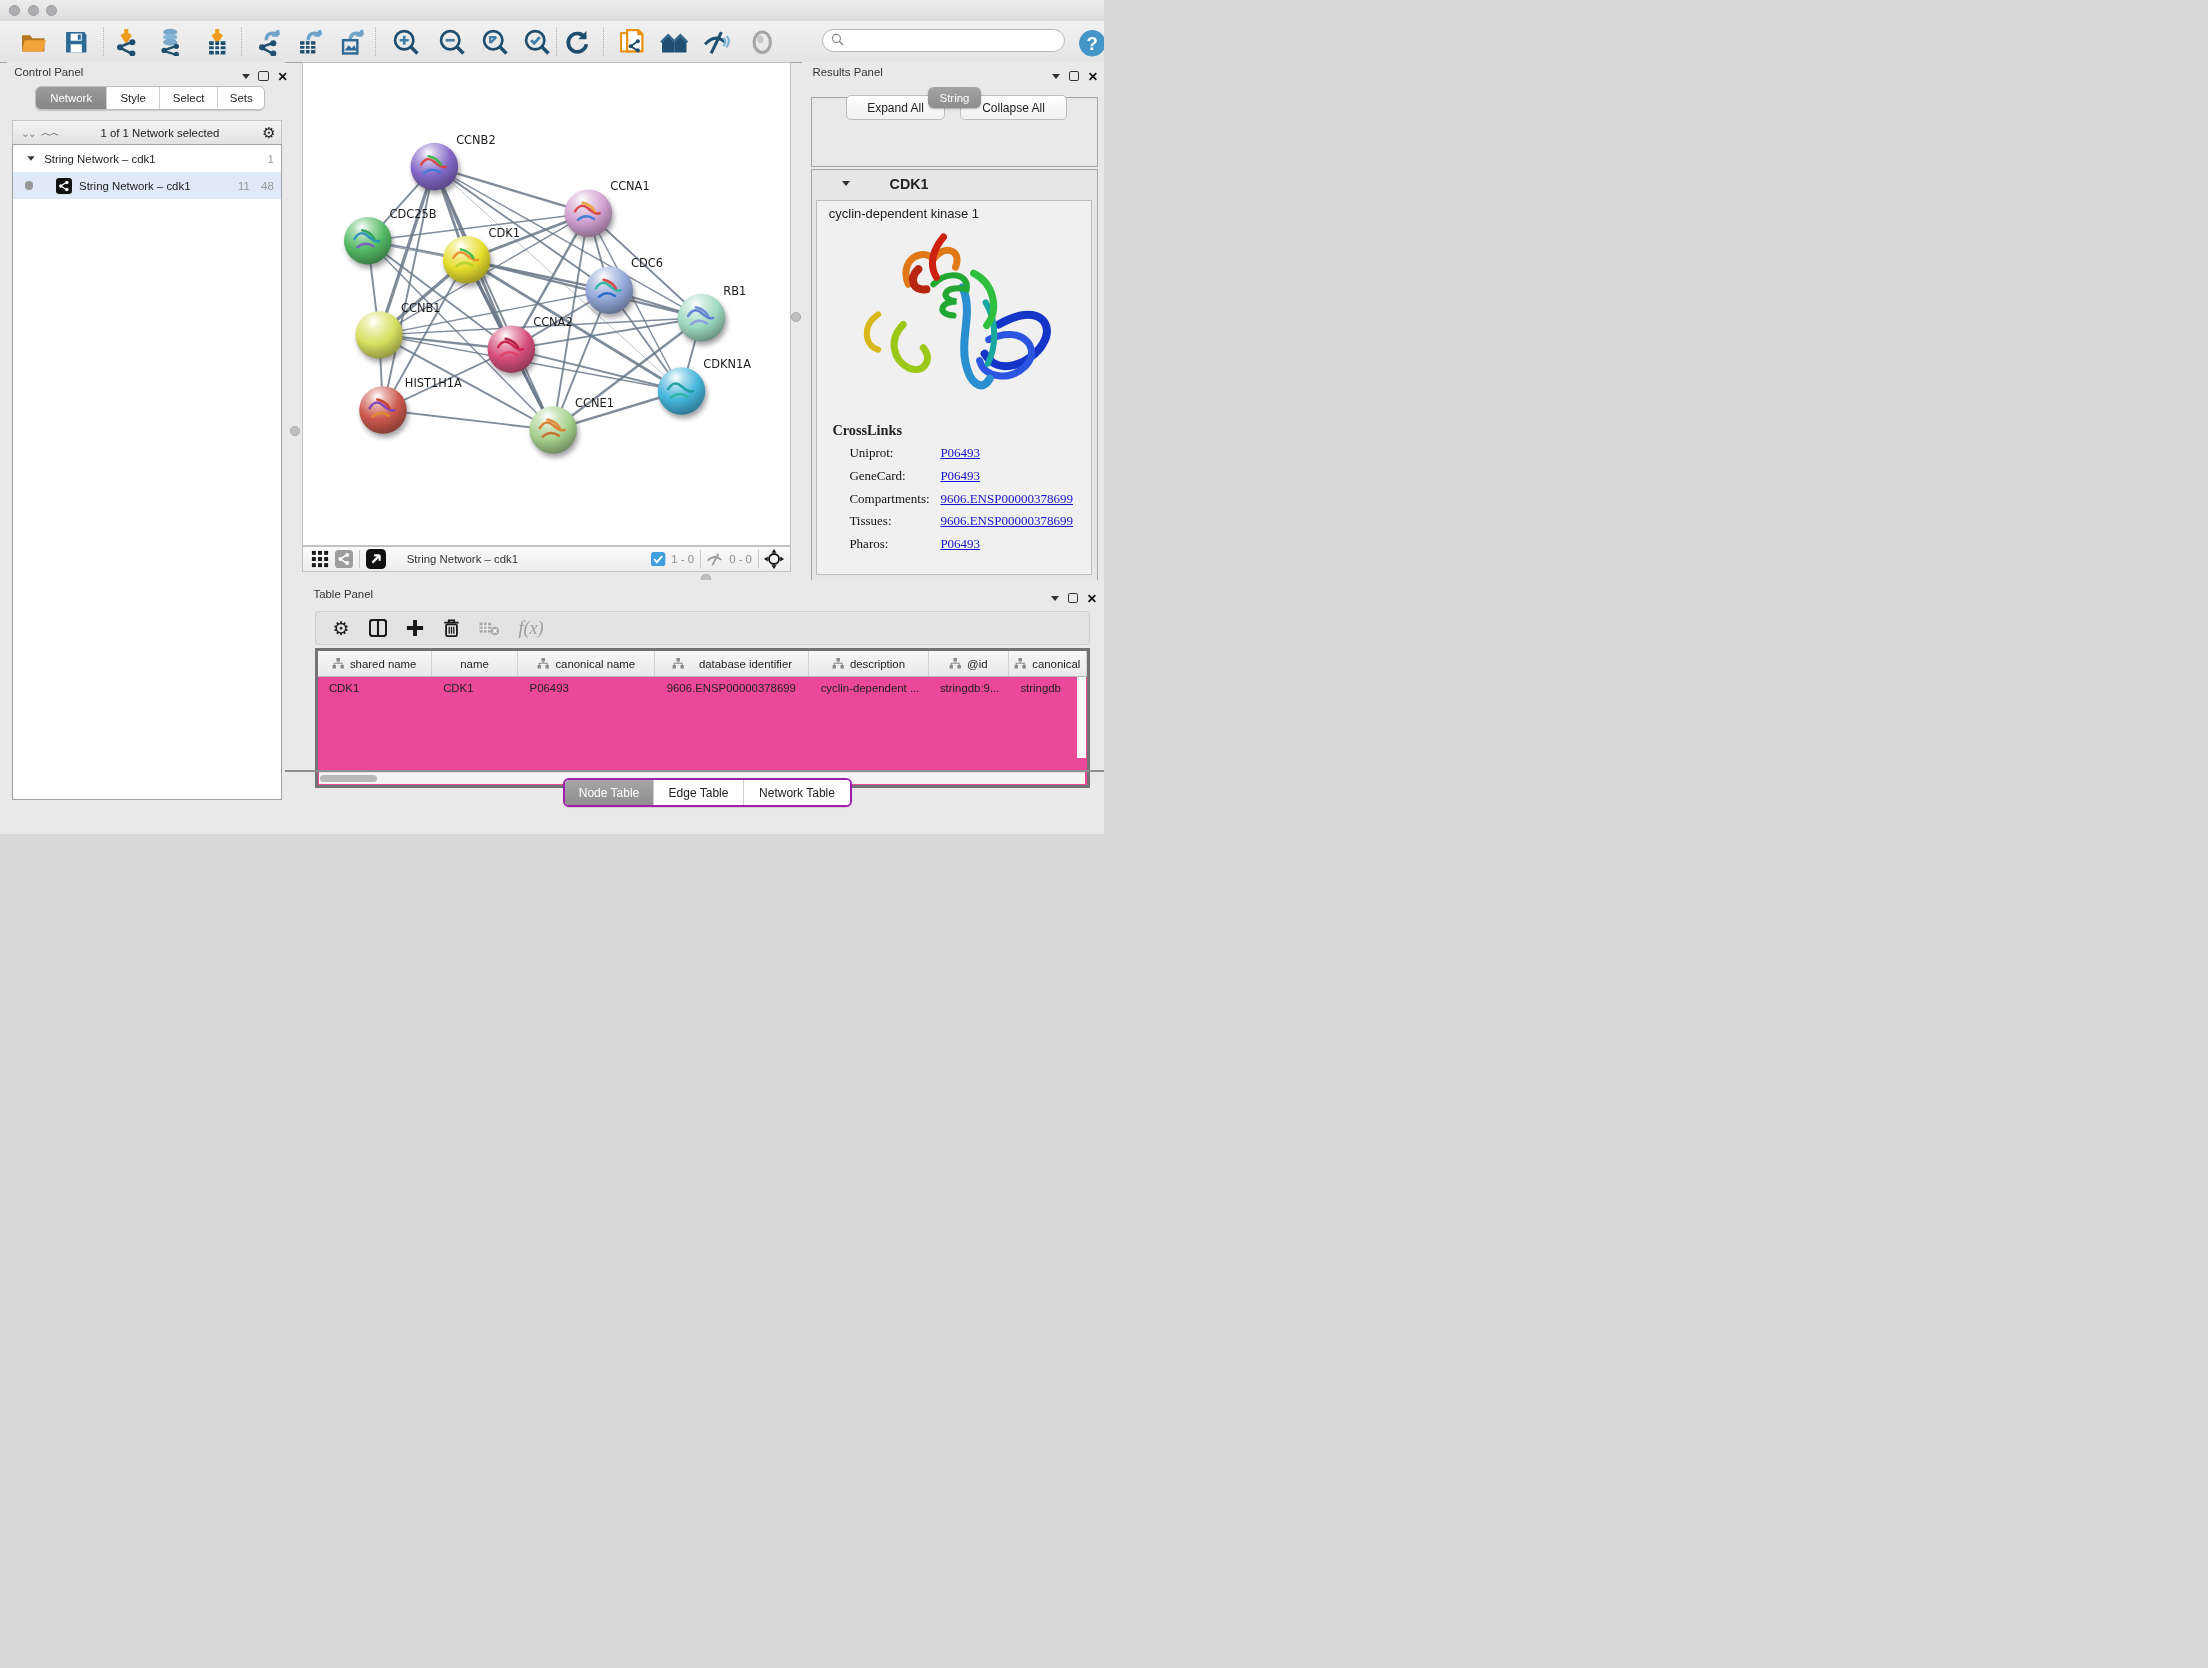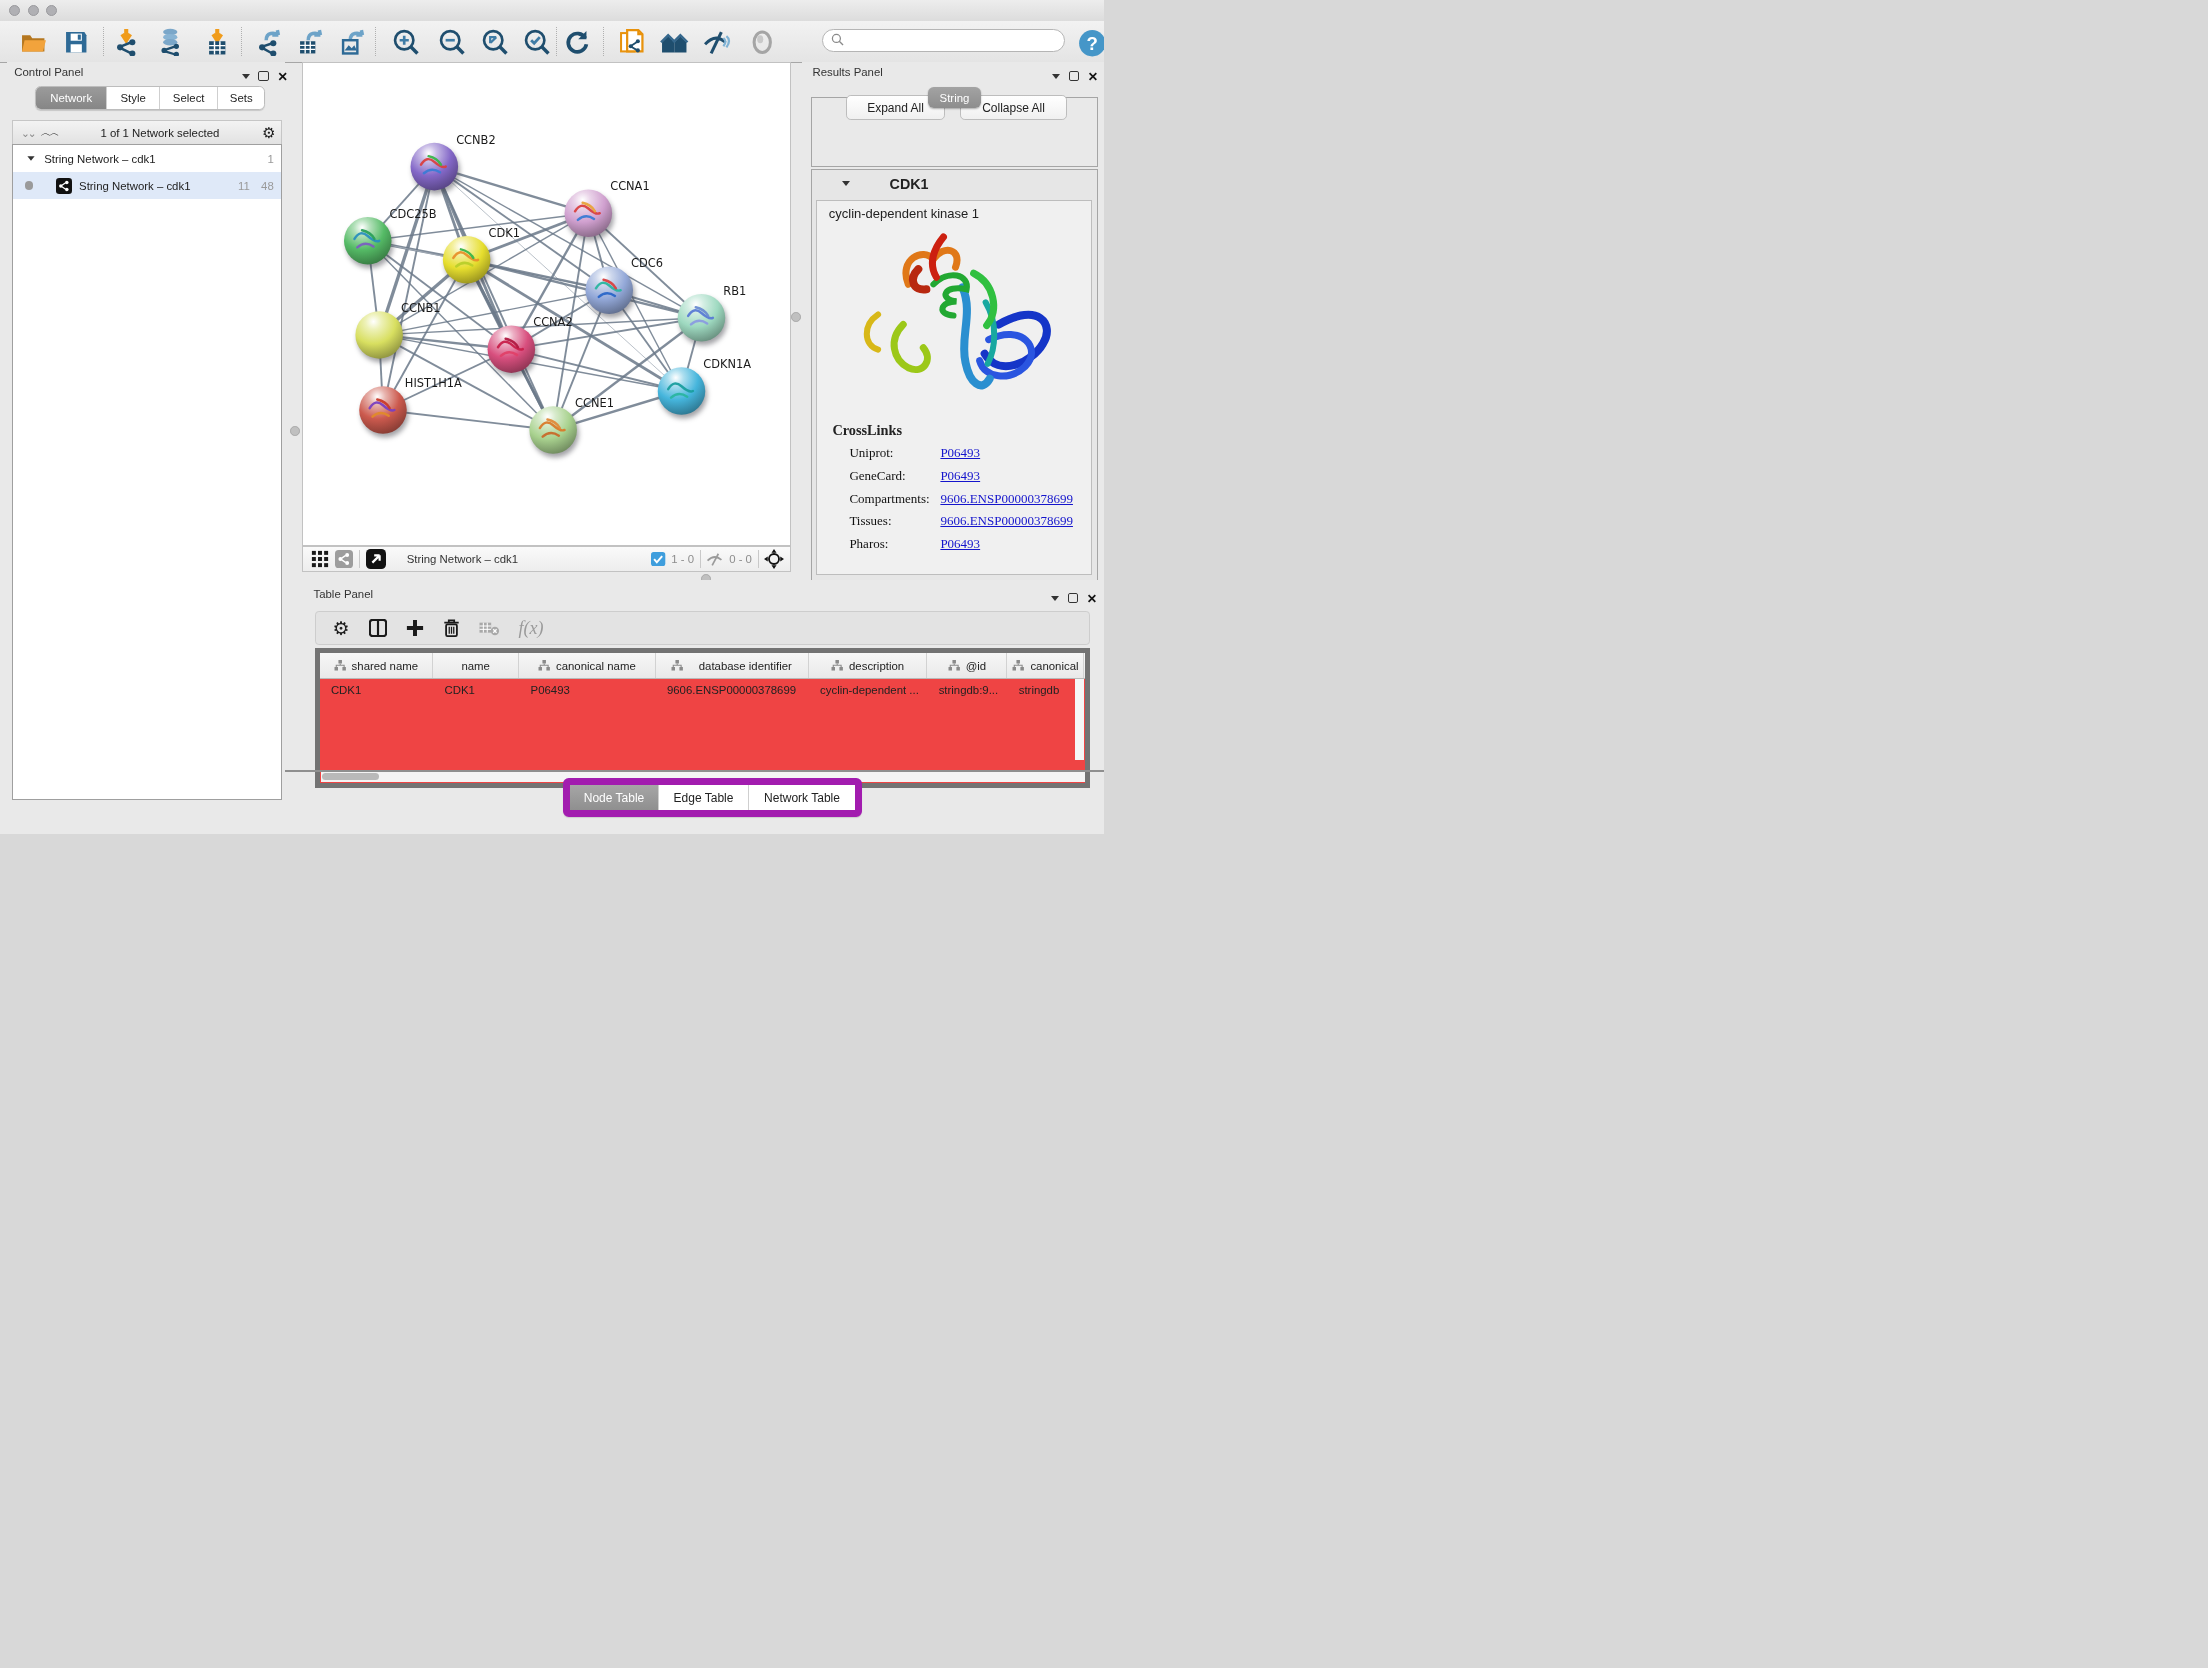--- a/index.html
+++ b/index.html
@@ -64,34 +64,34 @@
   .cdk-head{position:absolute;left:0;top:5.7px;width:100%;display:flex;align-items:center;}
   .rp-inner{position:absolute;left:4.8px;top:29.5px;width:274px;height:373px;background:#f0f0f0;border:1px solid #bdbdbd;overflow:hidden;}
   .serif{font-family:"Liberation Serif",serif;}
   .xl-row{display:flex;font-size:13px;margin:6.7px 0 0 32px;}
   .xl-row .lab{width:91px;color:#111;}
   .xl-row a{color:#1414cc;text-decoration:underline;}
   
   .table-panel{position:absolute;left:285px;top:580px;width:819px;height:226px;background:#e9e9e9;}
   .tp-toolstrip{position:absolute;left:29.5px;top:31px;width:775px;height:34px;background:#e3e3e3;
       border:1px solid #cdcdcd;border-radius:3.8px;display:flex;align-items:center;gap:19px;padding-left:17px;box-sizing:border-box;}
-  .tbl-box{position:absolute;left:29.5px;top:68px;width:775px;height:140px;background:#ef4444;border:5px solid #737373;
+  .tbl-box{position:absolute;left:29.5px;top:68px;width:775px;height:140px;background:#ec4899;border:3px solid #737373;
       box-sizing:border-box;overflow:hidden;}
   .tbl-header{display:flex;height:25px;background:linear-gradient(#f7f7f7,#e9e9e9);border-bottom:1px solid #b9b9b9;}
   .th-cell{display:flex;align-items:center;justify-content:center;gap:5.7px;font-size:11.4px;color:#222;
       border-right:1px solid #d2d2d2;box-sizing:border-box;overflow:hidden;white-space:nowrap;}
   .tbl-row{display:flex;height:21px;}
   .td-cell{font-size:11.4px;padding-left:11.4px;display:flex;align-items:center;box-sizing:border-box;
       overflow:hidden;white-space:nowrap;}
   .hscroll{position:absolute;left:1px;bottom:1px;width:766px;height:11.4px;background:#f4f4f4;border-top:1px solid #e0e0e0;}
   .hthumb{position:absolute;left:1.9px;top:1.9px;width:57px;height:7.6px;border-radius:3.8px;background:#b9b9b9;}
   .vscroll{position:absolute;right:1px;top:26px;width:8.6px;height:81px;background:#f6f6f6;}
   .bottom-line{position:absolute;left:285px;top:770px;width:819px;height:1.9px;background:#8f8f8f;}
   .bt-tabs{position:absolute;left:563px;top:778px;display:flex;height:25px;border-radius:5.7px;overflow:hidden;
-      border:7px solid #a21caf;box-shadow:0 1px 1px rgba(0,0,0,.12);}
+      border:2px solid #a21caf;box-shadow:0 1px 1px rgba(0,0,0,.12);}
   .bt-tabs div{display:flex;align-items:center;justify-content:center;font-size:12px;background:#fff;border-right:1px solid #cfcfcf;}
   .bt-tabs div:last-child{border-right:none;}
   .bt-tabs .active{background:linear-gradient(#a6a6a6,#8f8f8f);color:#fff;}
   
   .statusbar{position:absolute;left:0;top:807px;width:100%;height:27.6px;background:#e4e4e4;border-top:1px solid #bdbdbd;}
   .sb-btn{position:absolute;top:2.9px;height:21px;background:linear-gradient(#fcfcfc,#efefef);
       border:1px solid #b3b3b3;display:flex;align-items:center;justify-content:center;}
   .mem-dot{width:12.4px;height:12.4px;border-radius:50%;background:#1f9433;margin-right:6.7px;}
   .gear-glyph{font-family:"DejaVu Sans",sans-serif;color:#1c1c1c;}
   .fx{font-family:"Liberation Serif",serif;font-style:italic;color:#9a9a9a;font-size:18px;}

